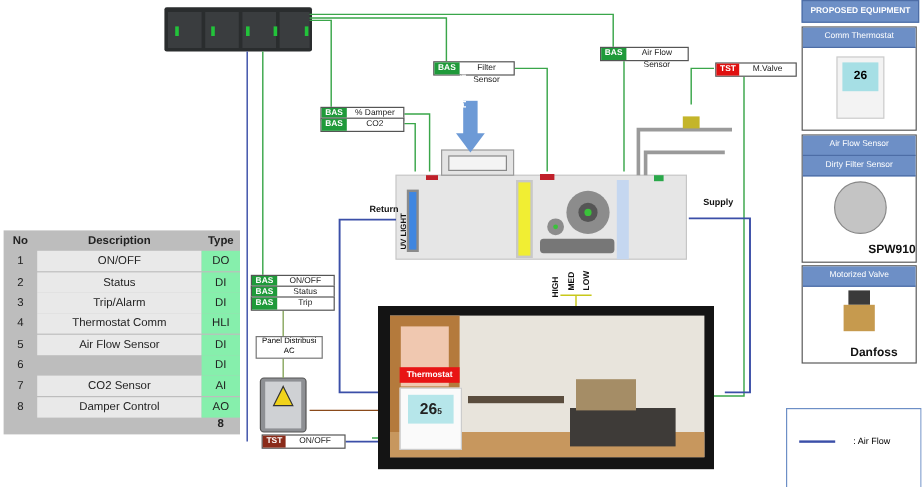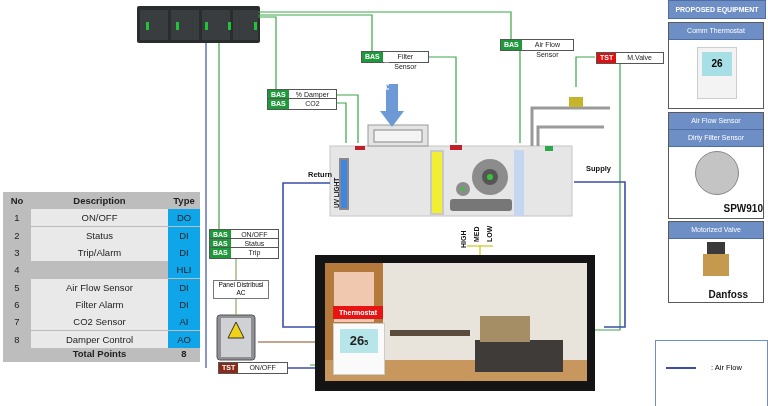--- a/index.html
+++ b/index.html
@@ -4,21 +4,21 @@
 <style>
   html,body{margin:0;padding:0;}
   body{width:768px;height:406px;position:relative;overflow:hidden;background:#ffffff;font-family:"Liberation Sans",sans-serif;}
   .abs{position:absolute;}
   svg.wires{position:absolute;left:0;top:0;}
   
   .pt{left:3px;top:192px;width:197px;height:170px;background:#bdbdbd;font-size:9.5px;color:#222;}
   .pt .row{position:absolute;left:0;width:235px;height:17.3px;line-height:17.3px;}
   .pt .no{position:absolute;left:0;width:28px;text-align:center;}
   .pt .desc{position:absolute;left:28px;width:137px;text-align:center;background:#e9e9e9;}
-  .pt .typ{position:absolute;left:165px;width:32px;text-align:center;background:#0ea5e9;}
+  .pt .typ{position:absolute;left:165px;width:32px;text-align:center;background:#86efac;}
   .pt .hdr{font-weight:bold;}
   .pt .hdr .desc,.pt .hdr .typ{background:transparent;}
   .pt .tot .desc,.pt .tot .typ{background:transparent;font-weight:bold;}
   
   .tag{position:absolute;display:flex;height:10px;border:1px solid #555;background:#fff;font-size:7px;line-height:10px;}
   .tag .k{background:#1f9a3a;color:#fff;font-weight:bold;padding:0 3px;}
   .tag .k.red{background:#e01010;}
   .tag .k.brn{background:#8a2b1a;}
   .tag .v{flex:1;text-align:center;color:#222;padding:0 4px;}
   
@@ -145,44 +145,43 @@
       <span class="desc">Status</span>
       <span class="typ">DI</span>
     </div>
   <div class="row" style="top:52px;">
       <span class="no">3</span>
       <span class="desc">Trip/Alarm</span>
       <span class="typ">DI</span>
     </div>
   <div class="row" style="top:69px;">
       <span class="no">4</span>
+      <span class="desc">Thermostat Comm</span>
       <span class="typ">HLI</span>
     </div>
   <div class="row" style="top:86.5px;">
       <span class="no">5</span>
       <span class="desc">Air Flow Sensor</span>
       <span class="typ">DI</span>
     </div>
   <div class="row" style="top:104px;">
       <span class="no">6</span>
-      <span class="desc">Filter Alarm</span>
       <span class="typ">DI</span>
     </div>
   <div class="row" style="top:121px;">
       <span class="no">7</span>
       <span class="desc">CO2 Sensor</span>
       <span class="typ">AI</span>
     </div>
   <div class="row" style="top:138.5px;">
       <span class="no">8</span>
       <span class="desc">Damper Control</span>
       <span class="typ">AO</span>
     </div>
   <div class="row tot" style="top:153px;">
-    <span class="desc">Total Points</span>
     <span class="typ">8</span>
   </div>
 </div>
 
 <div class="tag" style="left:267px;top:89px;width:68px;">
     <span class="k">BAS</span>
     <span class="v">% Damper</span>
   </div>
 <div class="tag" style="left:267px;top:98px;width:68px;">
     <span class="k">BAS</span>

